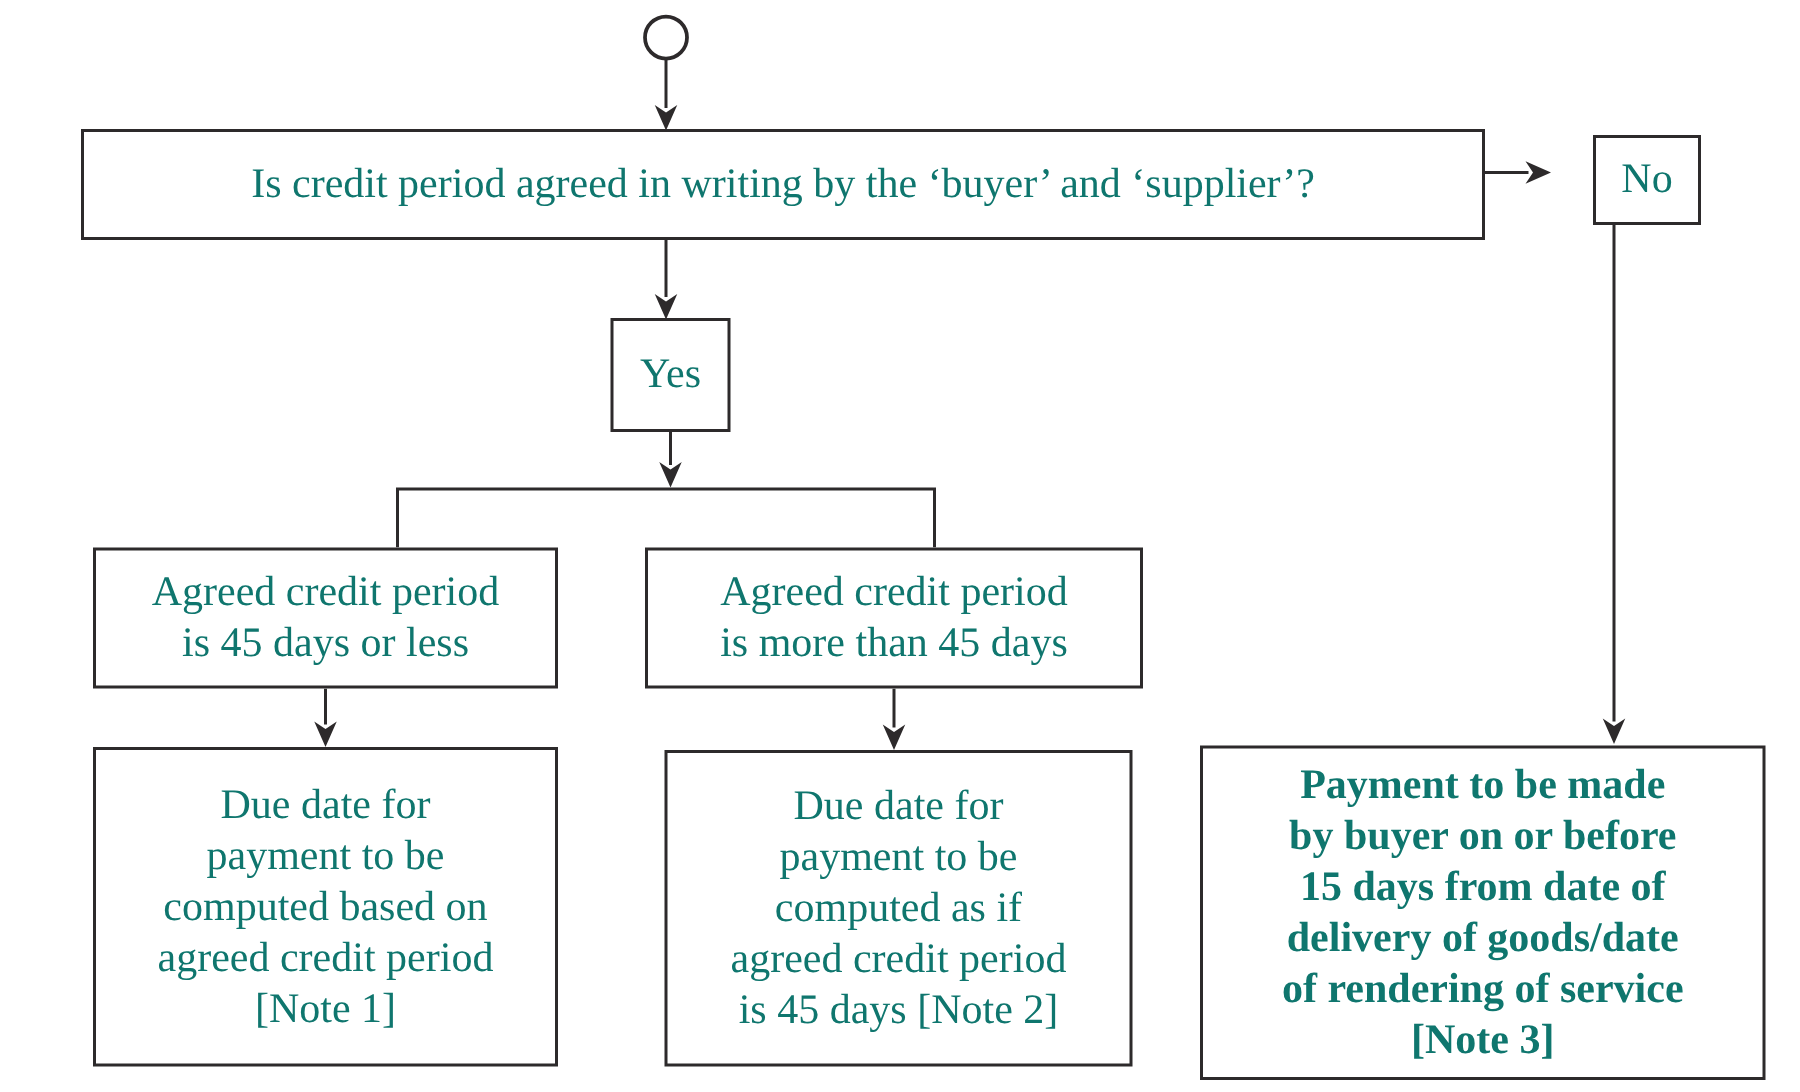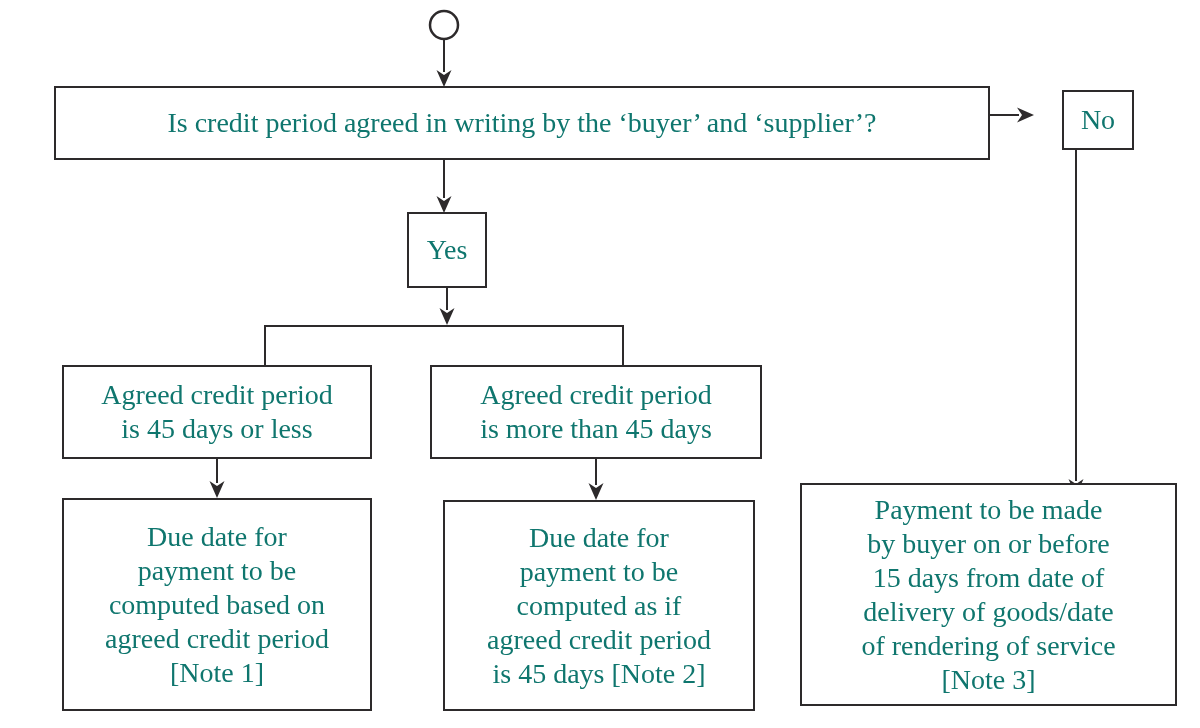--- a/index.html
+++ b/index.html
@@ -37,21 +37,21 @@
     white-space: pre-line;
     color: #0f766e;
   }
   .node-question   { left: 54px;   top: 86px;  width: 936px; height: 74px; }
   .node-no         { left: 1035px; top: 90px;  width: 72px;  height: 60px; margin-left: 27px; }
   .node-yes        { left: 407px;  top: 212px; width: 80px;  height: 76px; }
   .node-branch-l   { left: 62px;   top: 365px; width: 310px; height: 94px; }
   .node-branch-r   { left: 430px;  top: 365px; width: 332px; height: 94px; }
   .node-note1      { left: 62px;   top: 498px; width: 310px; height: 213px; }
   .node-note2      { left: 443px;  top: 500px; width: 312px; height: 211px; }
-  .node-note3      { left: 800px;  top: 483px; width: 377px; height: 223px; }
+  .node-note3      { left: 800px;  top: 497px; width: 377px; height: 223px; font-weight: bold; }
   .stroke {
     stroke: #2d2a2b;
     stroke-width: 2;
     fill: none;
   }
   .arrowhead {
     fill: #2d2a2b;
     stroke: none;
   }
   .start-circle {

